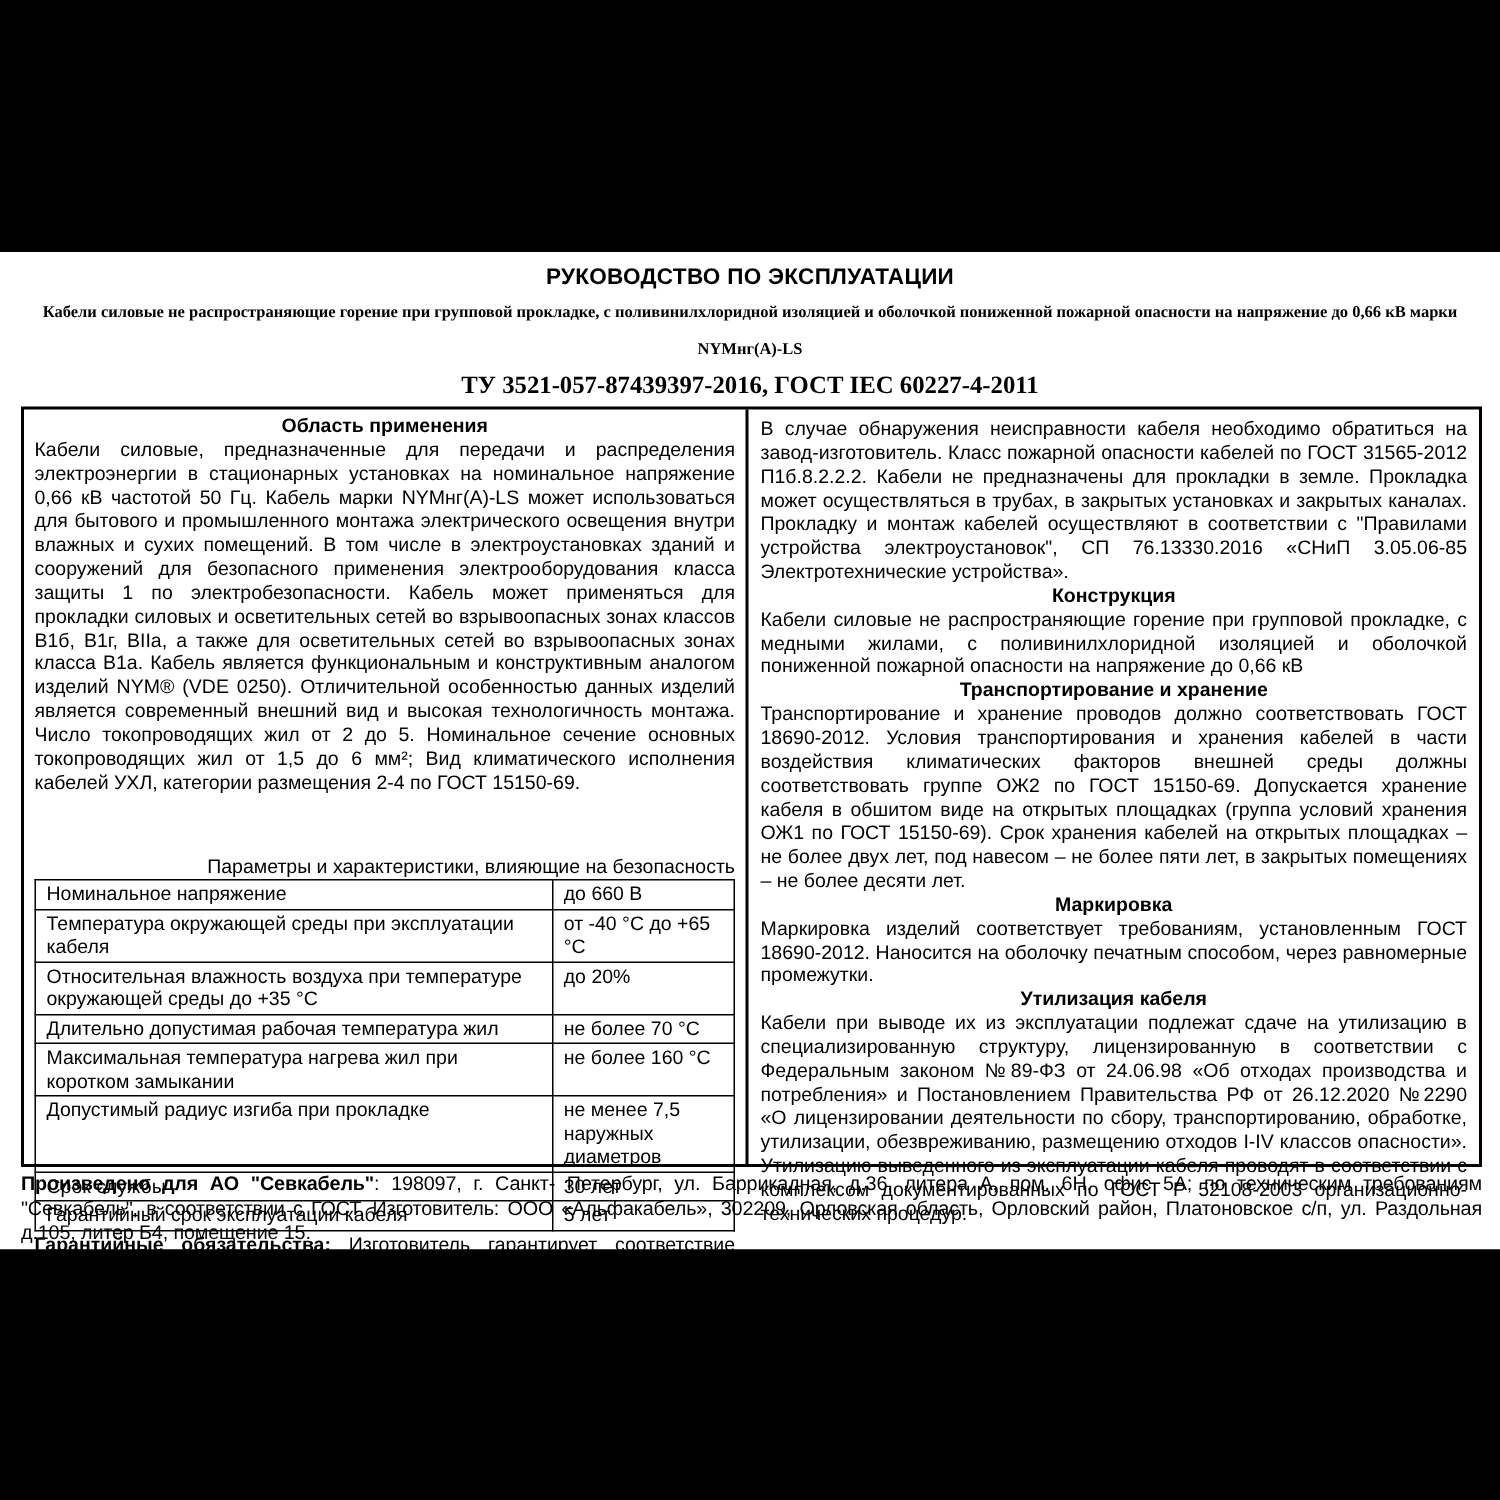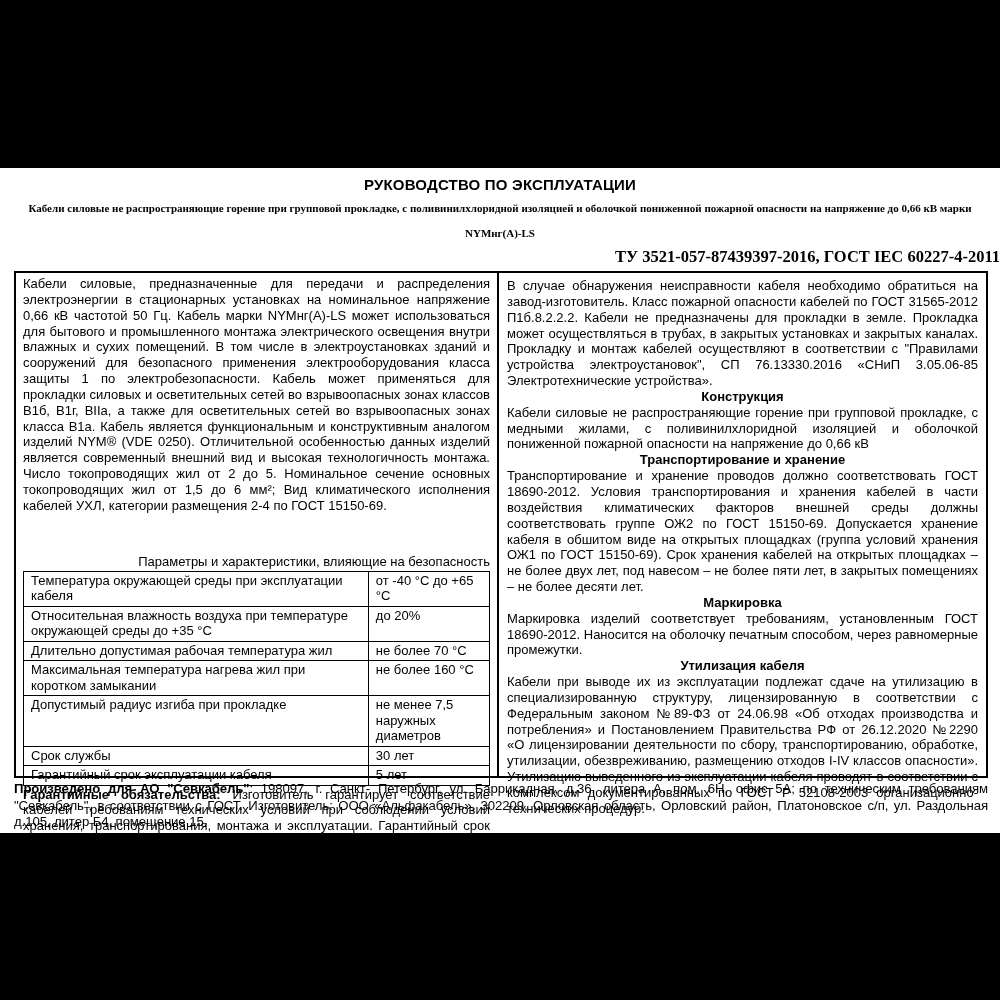--- a/index.html
+++ b/index.html
@@ -18,21 +18,21 @@
     font-weight: bold; font-size: 15px; letter-spacing: 0.2px;
     margin-top: 3px;
   }
   .doc-subtitle {
     font-family: "Liberation Serif", serif;
     font-weight: bold; font-size: 11px; line-height: 25px;
     padding: 3px 18px 0 18px;
   }
   .doc-standards {
     font-family: "Liberation Serif", serif;
-    font-weight: bold; font-size: 16.5px; line-height: 22px; text-align: right;
+    font-weight: bold; font-size: 16.5px; line-height: 22px;
   }
 
   .main-box {
     margin: 3px 12px 0 14px;
     border: 2px solid #000;
     height: 507px;
     display: flex;
   }
   .col { font-size: 13px; line-height: 15.85px; }
   .col-left {
@@ -78,25 +78,30 @@
 
   <div class="doc-header">
     <div class="doc-title">РУКОВОДСТВО ПО ЭКСПЛУАТАЦИИ</div>
     <div class="doc-subtitle">Кабели силовые не распространяющие горение при групповой прокладке, с поливинилхлоридной изоляцией и оболочкой пониженной пожарной опасности на напряжение до 0,66 кВ марки NYMнг(А)-LS</div>
     <div class="doc-standards">ТУ 3521-057-87439397-2016, ГОСТ IEC 60227-4-2011</div>
   </div>
 
   <div class="main-box">
 
     <div class="col col-left">
+      <div class="col-heading">Область применения</div>
       <p class="just">Кабели силовые, предназначенные для передачи и распределения электроэнергии в стационарных установках на номинальное напряжение 0,66 кВ частотой 50 Гц. Кабель марки NYMнг(А)-LS может использоваться для бытового и промышленного монтажа электрического освещения внутри влажных и сухих помещений. В том числе в электроустановках зданий и сооружений для безопасного применения электрооборудования класса защиты 1 по электробезопасности. Кабель может применяться для прокладки силовых и осветительных сетей во взрывоопасных зонах классов В1б, В1г, ВIIа, а также для осветительных сетей во взрывоопасных зонах класса В1а. Кабель является функциональным и конструктивным аналогом изделий NYM® (VDE 0250). Отличительной особенностью данных изделий является современный внешний вид и высокая технологичность монтажа. Число токопроводящих жил от 2 до 5. Номинальное сечение основных токопроводящих жил от 1,5 до 6 мм²; Вид климатического исполнения кабелей УХЛ, категории размещения 2-4 по ГОСТ 15150-69.</p>
       <div class="params-heading">Параметры и характеристики, влияющие на безопасность</div>
 
       <table class="params">
         <tbody>
+          <tr>
+            <td class="param-cell">Номинальное напряжение</td>
+            <td class="value-cell">до 660 В</td>
+          </tr>
           <tr>
             <td class="param-cell">Температура окружающей среды при эксплуатации кабеля</td>
             <td class="value-cell">от -40 °С до +65 °С</td>
           </tr>
           <tr>
             <td class="param-cell">Относительная влажность воздуха при температуре окружающей среды до +35 °С</td>
             <td class="value-cell">до 20%</td>
           </tr>
           <tr>
             <td class="param-cell">Длительно допустимая рабочая температура жил</td>

